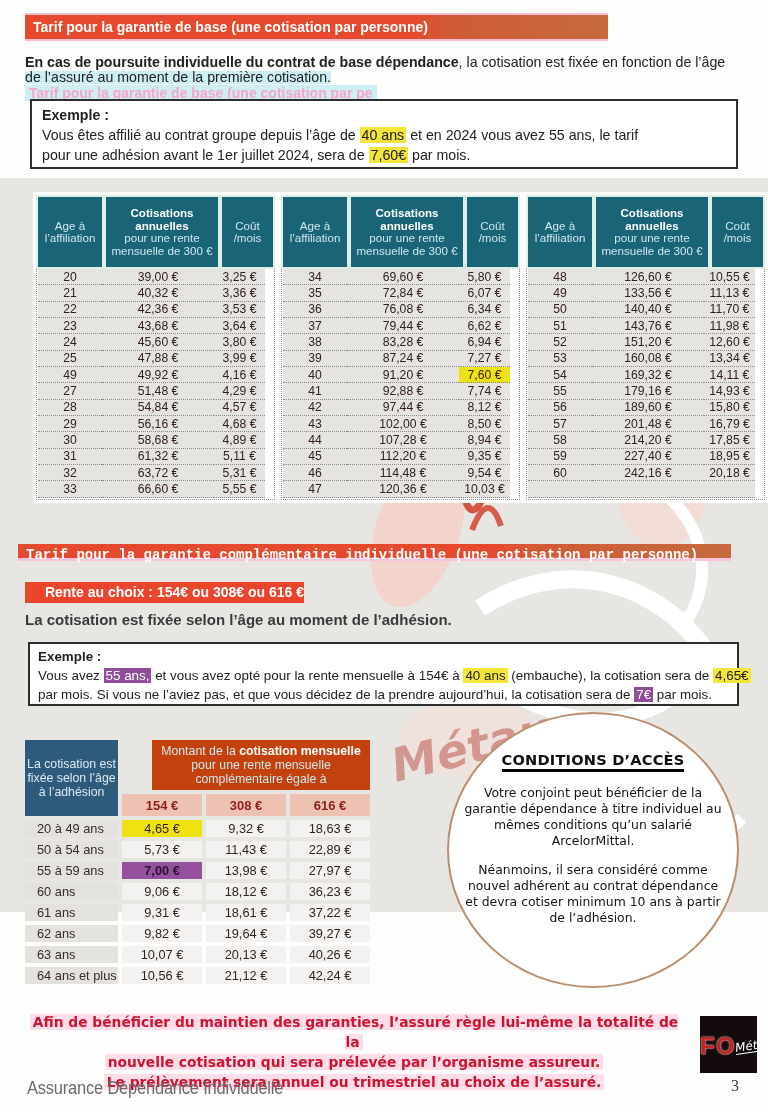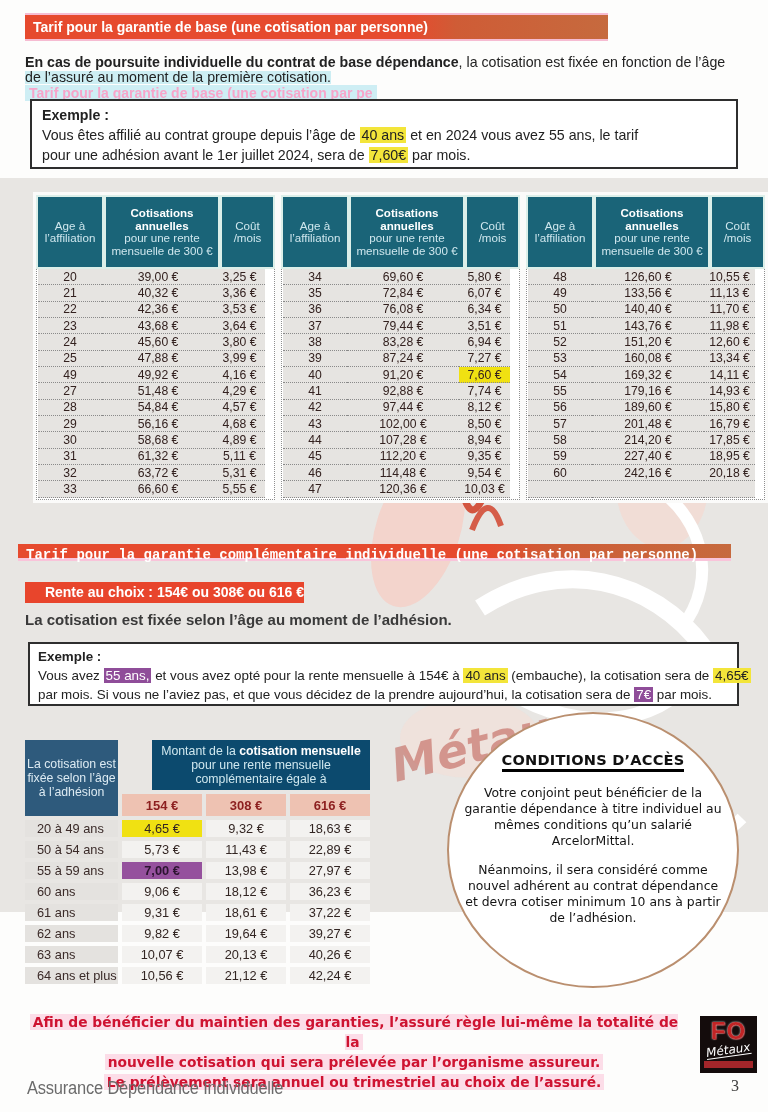--- a/index.html
+++ b/index.html
@@ -43,42 +43,42 @@
   .hl-yellow{background:#f0e112 !important;}
   .hl-purple{background:#95519d !important;color:#2c1430 !important;font-weight:bold;}
   
   #compline{position:absolute;left:25px;top:611px;font-size:15px;font-weight:bold;color:#3a3a3a;}
   
   #comp{position:absolute;left:25px;top:740px;display:grid;
         grid-template-columns:93px 80px 80px 80px;grid-template-rows:50px 22px repeat(8,17px);
         gap:4px;background:transparent;}
   #comp .corner{grid-column:1;grid-row:1/3;background:#2e5a7c;color:#dceaf2;font-size:12.3px;
         line-height:14px;display:flex;align-items:center;justify-content:center;text-align:center;padding:2px;}
-  #comp .mhead{grid-column:2/5;grid-row:1;background:#0c4a6e;color:#cfe7ee;font-size:12.3px;line-height:14px;
+  #comp .mhead{grid-column:2/5;grid-row:1;background:#c2410c;color:#cfe7ee;font-size:12.3px;line-height:14px;
         display:flex;align-items:center;justify-content:center;text-align:center;padding:2px 8px;margin-left:30px;}
   #comp .mhead .b{color:#fff;font-weight:bold;}
   #comp .sub{grid-row:2;background:#eec2b2;color:#8c1f1f;font-weight:bold;font-size:13px;
         display:flex;align-items:center;justify-content:center;}
   #comp .cell{background:#f3f2f0;font-size:12.8px;color:#322522;
         display:flex;align-items:center;justify-content:center;}
   #comp .cell.c0{background:#e4e2df;justify-content:flex-start;padding-left:12px;color:#3a2a28;}
   
   #circle{position:absolute;left:447px;top:712px;width:292px;height:276px;border-radius:50%;
         background:#fff;border:2px solid #ba8f6f;box-sizing:border-box;text-align:center;
         font-family:"DejaVu Sans",sans-serif;padding-top:36px;}
   #circle .t{font-size:14.6px;font-weight:bold;color:#111;letter-spacing:.2px;}
   #circle .t span{display:inline-block;border-bottom:3px solid #000000;line-height:19px;}
   #circle p{margin:13px 14px 0 14px;font-size:12.4px;line-height:16px;color:#141414;}
   
   #notice{position:absolute;left:25px;top:1012px;width:658px;text-align:center;
         font-family:"DejaVu Sans",sans-serif;font-size:13.8px;font-weight:bold;color:#ce1331;line-height:20px;}
   #notice span{background:#fcdde8;padding:0 3px;}
   
   #logo{position:absolute;left:700px;top:1016px;width:57px;height:57px;background:#140c0c;
-        display:flex;flex-direction:column;align-items:center;justify-content:flex-start;overflow:hidden;}
+        display:flex;flex-direction:row;align-items:center;justify-content:flex-start;overflow:hidden;}
   #logo .fo{color:#c22425;font-weight:bold;font-size:24px;line-height:24px;margin-top:3px;
         text-shadow:0 0 2px #fff,1px 1px 0 #7a1516;letter-spacing:1px;}
   #logo .script{color:#fff;font-style:italic;font-size:12px;line-height:12px;transform:rotate(-8deg);
         border-bottom:1px solid #fff;margin-top:1px;font-family:"DejaVu Sans",sans-serif;}
   #logo .strip{width:49px;height:7px;background:#a3262a;margin-top:4px;}
   
   #ftitle{position:absolute;left:27px;top:1078px;font-size:17.5px;color:#6b6b6b;letter-spacing:-.2px;
         transform:scaleX(.94);transform-origin:left;}
   #pagenum{position:absolute;left:731px;top:1077px;font-size:16px;color:#3c3c3c;font-family:"Liberation Serif",serif;}
 </style>
@@ -187,21 +187,21 @@
           <div class="cell c1">69,60 €</div>
           <div class="cell c2">5,80 €</div>
           <div class="cell c0">35</div>
           <div class="cell c1">72,84 €</div>
           <div class="cell c2">6,07 €</div>
           <div class="cell c0">36</div>
           <div class="cell c1">76,08 €</div>
           <div class="cell c2">6,34 €</div>
           <div class="cell c0">37</div>
           <div class="cell c1">79,44 €</div>
-          <div class="cell c2">3,51 €</div>
+          <div class="cell c2">6,62 €</div>
           <div class="cell c0">38</div>
           <div class="cell c1">83,28 €</div>
           <div class="cell c2">6,94 €</div>
           <div class="cell c0">39</div>
           <div class="cell c1">87,24 €</div>
           <div class="cell c2">7,27 €</div>
           <div class="cell c0">40</div>
           <div class="cell c1">91,20 €</div>
           <div class="cell c2 hl-yellow">7,60 €</div>
           <div class="cell c0">41</div>

